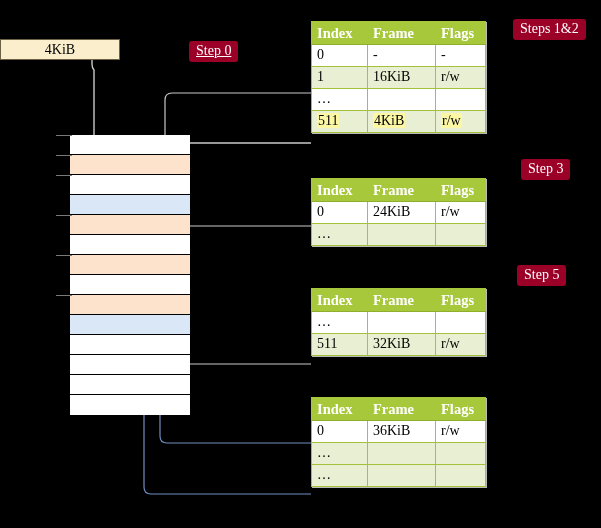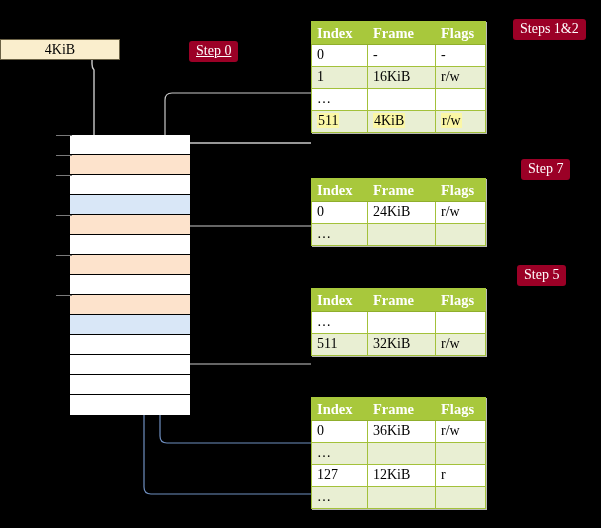--- a/index.html
+++ b/index.html
@@ -271,34 +271,29 @@
           <tr class="plain">
             <td class="col-index">0</td>
             <td class="col-frame">36KiB</td>
             <td class="col-flags">r/w</td>
           </tr>
           <tr class="alt">
             <td class="col-index">…</td>
             <td class="col-frame"></td>
             <td class="col-flags"></td>
           </tr>
-          <tr class="plain">
-            <td class="col-index">127</td>
-            <td class="col-frame">12KiB</td>
-            <td class="col-flags">r</td>
-          </tr>
           <tr class="alt">
             <td class="col-index">…</td>
             <td class="col-frame"></td>
             <td class="col-flags"></td>
           </tr>
         </tbody>
       </table>
     </div>
 
   <div id="badges-host">
       <div class="step-badge" style="left: 513px; top: 19px;">Steps 1&amp;2</div>
       <div class="step-badge" style="left: 189px; top: 41px; text-decoration: underline;">Step 0</div>
-      <div class="step-badge" style="left: 521px; top: 159px;">Step 7</div>
+      <div class="step-badge" style="left: 521px; top: 159px;">Step 3</div>
       <div class="step-badge" style="left: 517px; top: 265px;">Step 5</div>
     </div>
 
 </div>
 
 </body></html>

